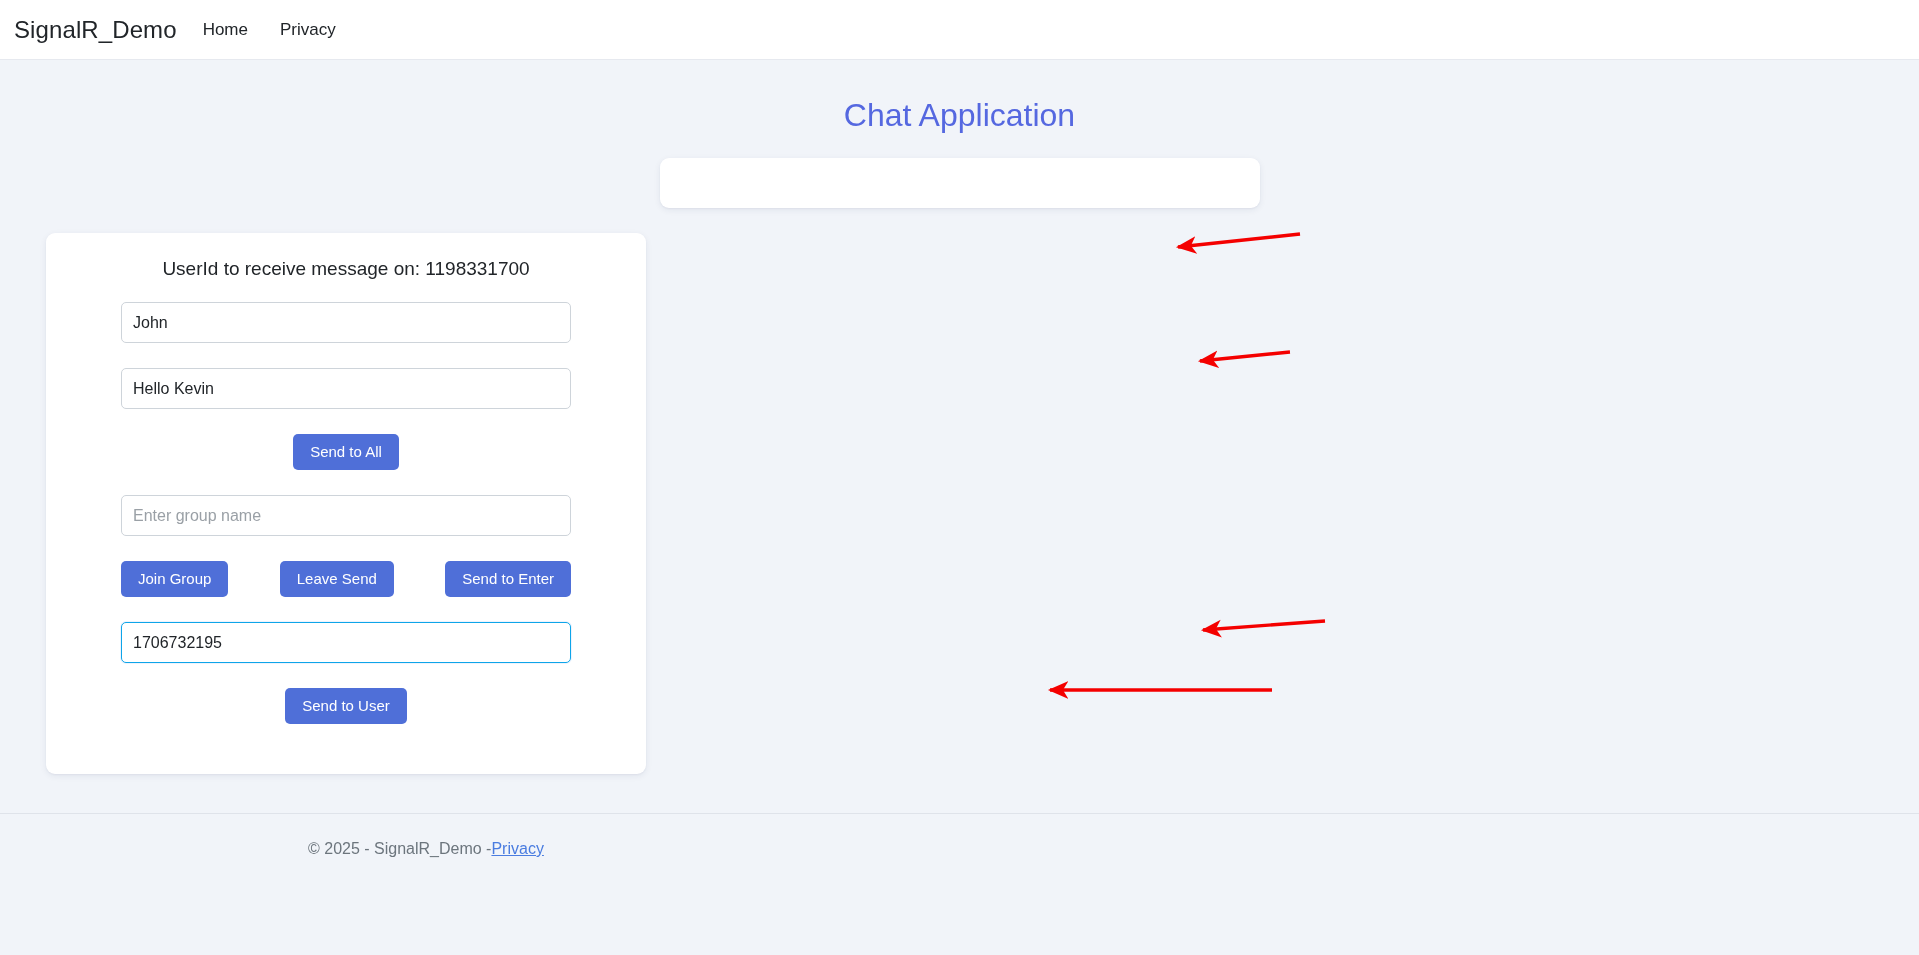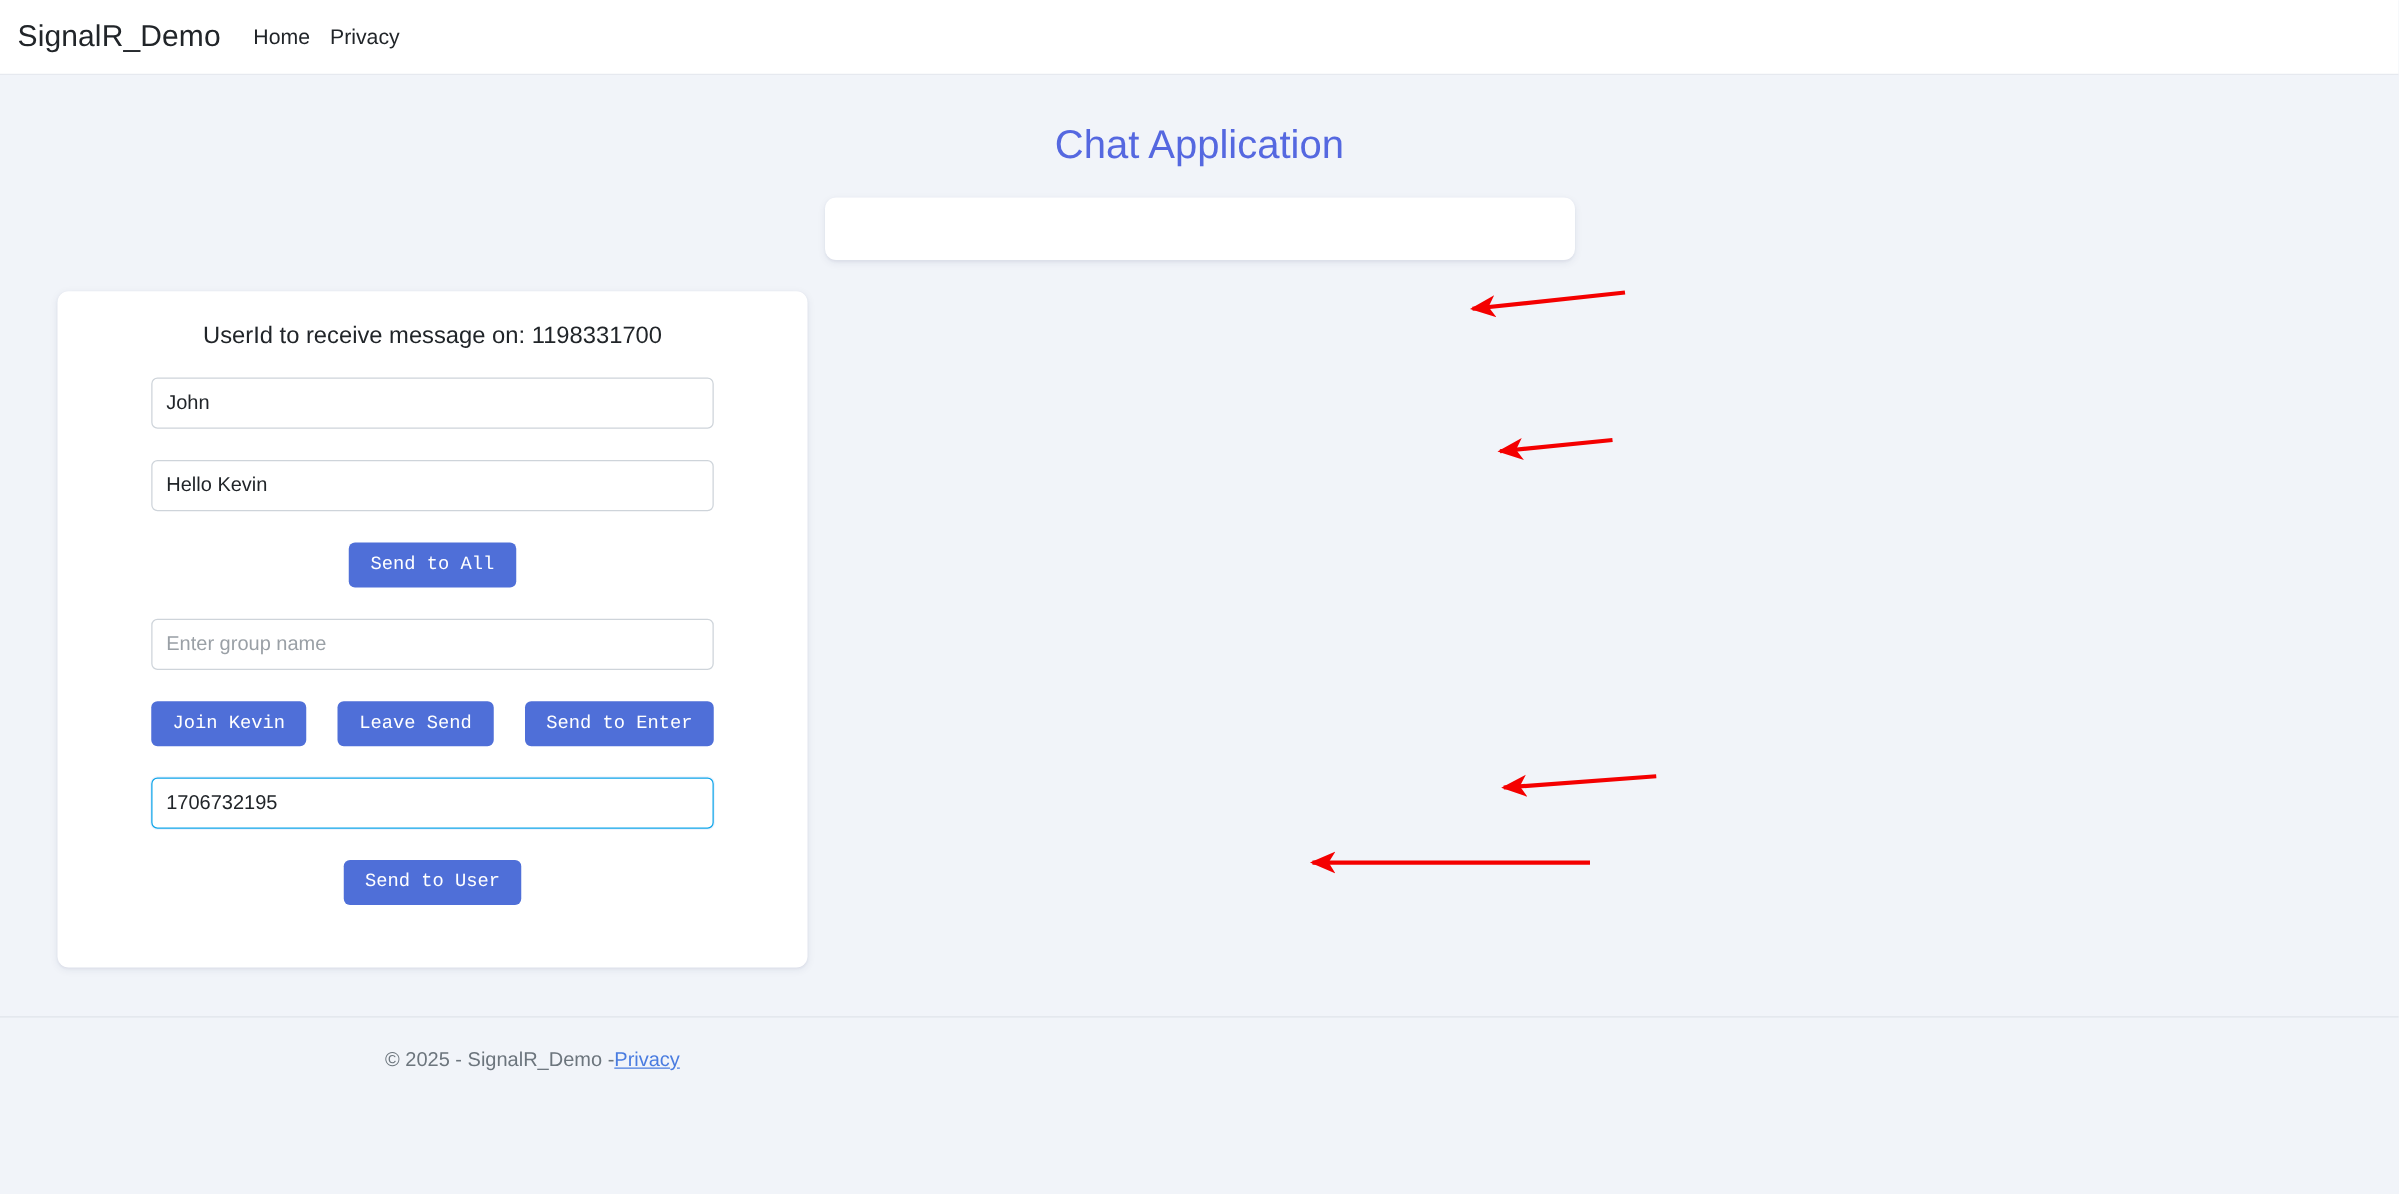--- a/index.html
+++ b/index.html
@@ -27,21 +27,21 @@
     box-shadow: 0 1px 2px rgba(0,0,0,0.04);
   }
   .brand {
     font-size: 24px;
     color: #212529;
     margin-right: 26px;
     letter-spacing: 0.1px;
     text-decoration: none;
     cursor: pointer;
   }
-  .nav-links { display: flex; align-items: flex-start; gap: 16px; }
+  .nav-links { display: flex; align-items: flex-start; gap: 32px; }
   .nav-link {
     font-size: 17px;
     color: #212529;
     text-decoration: none;
     cursor: pointer;
   }
 
   
   .page {
     position: relative;
@@ -105,21 +105,21 @@
     border: 1px solid #0ea5e9;
     box-shadow: 0 0 0 1px rgba(90,141,239,0.10);
   }
 
   .btn {
     background: #4f6fd8;
     color: #ffffff;
     border: none;
     border-radius: 5px;
     font-size: 15px;
-    font-family: Liberation Mono, monospace;
+    font-family: Liberation Sans, sans-serif;
     padding: 9px 17px;
     cursor: pointer;
     line-height: 1.2;
     white-space: nowrap;
   }
 
   .btn-row-center {
     display: flex;
     justify-content: center;
     margin-bottom: 25px;
@@ -192,21 +192,21 @@
 
     <input class="field" type="text" value="Hello Kevin" style="">
 
     <div class="btn-row-center">
       <button class="btn">Send to All</button>
     </div>
 
     <input class="field" type="text" placeholder="Enter group name" style="">
 
     <div class="btn-row-spread">
-      <button class="btn">Join Kevin</button>
+      <button class="btn">Join Group</button>
       <button class="btn">Leave Send</button>
       <button class="btn">Send to Enter</button>
     </div>
 
     <input class="field focused" type="text" value="1706732195" style="">
 
     <div class="btn-row-last">
       <button class="btn">Send to User</button>
     </div>
 

